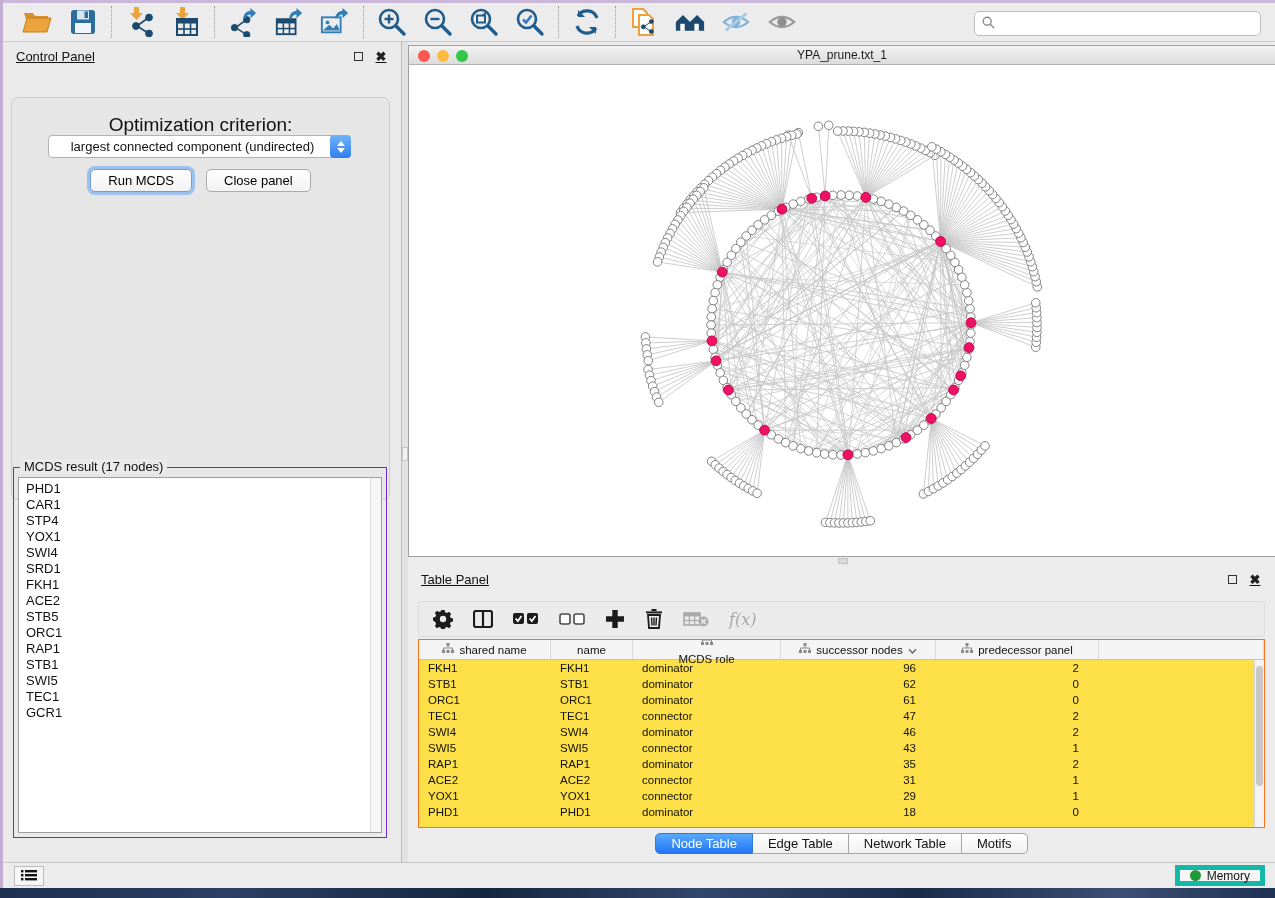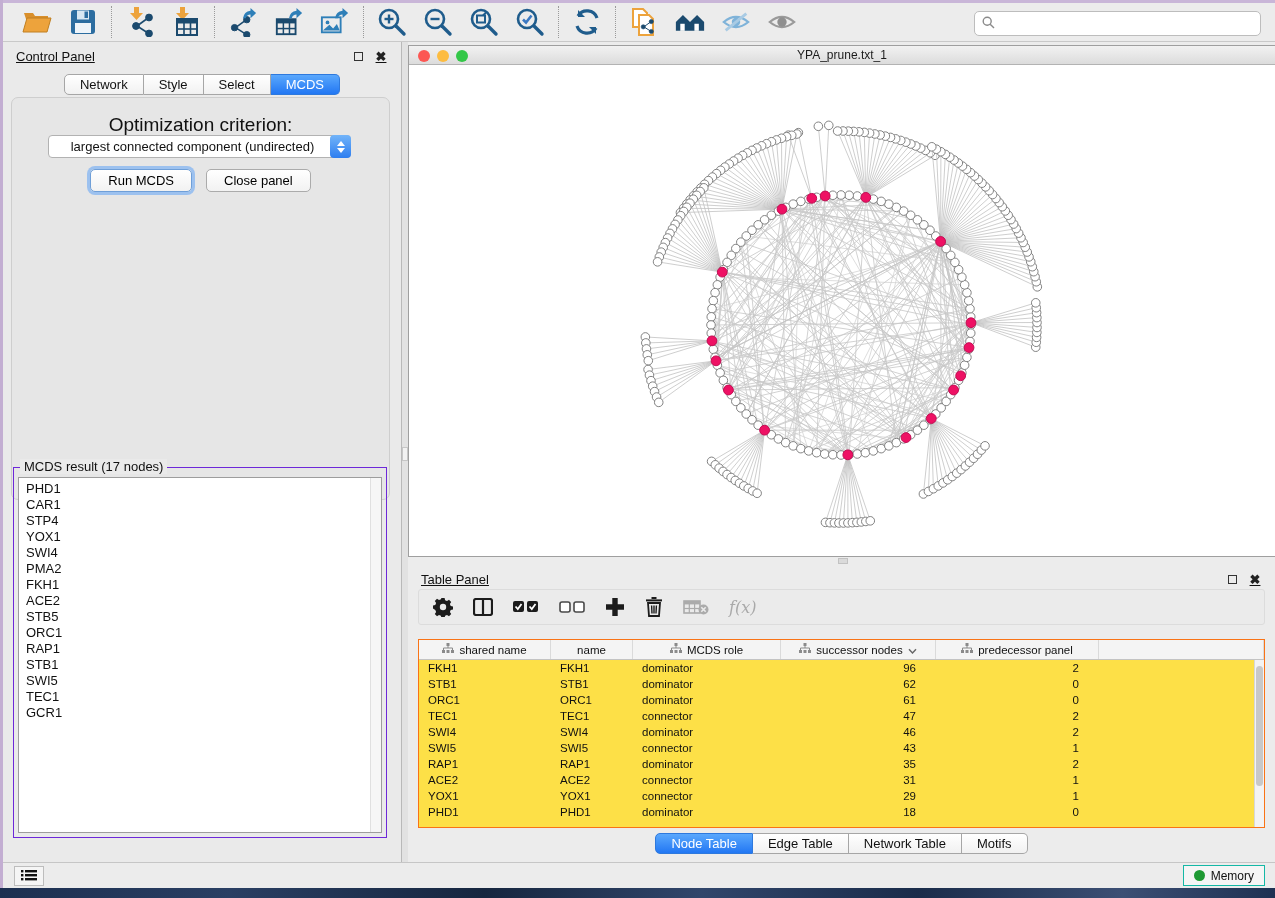--- a/index.html
+++ b/index.html
@@ -64,40 +64,40 @@
     display:flex;align-items:center;position:relative;}
   .traffic{display:flex;gap:7px;position:absolute;left:9px;top:4px;}
   .traffic span{width:12px;height:12px;border-radius:50%;display:block;}
   .net-title{flex:1;text-align:center;font-size:12px;color:#1c1c1c;}
   .net-canvas{position:absolute;left:0;right:0;top:20px;bottom:0;background:#fff;}
   .v-divider{position:absolute;left:402px;top:42px;width:6px;bottom:36px;background:#e2e2e2;}
   .v-grip{position:absolute;left:0;top:405px;width:6px;height:14px;background:#f2f2f2;border:1px solid #c6c6c6;}
   .h-grip{position:absolute;left:838px;top:558px;width:10px;height:6px;background:#dadada;border:1px solid #c2c2c2;}
   
   .table-panel{position:absolute;left:408px;top:565px;right:0;bottom:36px;background:#ececec;}
-  .tp-toolbar{position:absolute;left:10px;right:10px;top:24px;height:36px;background:#ebebeb;
+  .tp-toolbar{position:absolute;left:10px;right:10px;top:36px;height:36px;background:#ebebeb;
     border:1px solid #dcdcdc;border-radius:3px;display:flex;align-items:center;gap:20px;padding:0 14px;}
   .tp-ic{height:24px;display:flex;align-items:center;justify-content:center;}
   .fx-label{font-family:"DejaVu Serif",serif;font-style:italic;font-size:16px;color:#a9a9a9;}
   .tp-table{position:absolute;left:10px;right:10px;top:74px;bottom:34px;background:#fde047;border:1px solid #f97316;overflow:hidden;}
   .tbl-header{display:flex;height:20px;background:#f4f4f4;border-bottom:1px solid #c3c3c3;}
   .th-cell{display:flex;align-items:center;justify-content:center;gap:5px;font-size:11.5px;
     border-right:1px solid #dadada;color:#111;}
   .tbl-body{position:absolute;left:0;right:10px;top:20px;bottom:0;}
   .tbl-row{display:flex;height:16px;align-items:center;font-size:11.5px;}
   .td-cell{padding-left:9px;white-space:nowrap;overflow:hidden;}
   .td-num{text-align:right;padding-right:20px;}
   .tbl-scroll{position:absolute;right:0;top:20px;bottom:0;width:10px;background:#f3f3f3;border-left:1px solid #d7d7d7;}
   .tbl-thumb{position:absolute;left:1px;right:1px;top:6px;height:120px;background:#c8c8c8;border-radius:5px;}
   .tp-tabs{position:absolute;left:0;right:0;bottom:8px;display:flex;justify-content:center;}
   
   .status-bar{position:absolute;left:3px;right:0;top:862px;height:26px;background:#ececec;border-top:1px solid #c6c6c6;}
   .sb-left-btn{position:absolute;left:11px;top:3px;width:30px;height:20px;background:#f5f5f5;
     border:1px solid #bdbdbd;display:flex;align-items:center;justify-content:center;}
-  .sb-mem-btn{position:absolute;right:10px;top:2px;height:21px;background:#f5f5f5;border:1px solid #14b8a6;
+  .sb-mem-btn{position:absolute;right:10px;top:2px;height:21px;background:#f5f5f5;border:5px solid #14b8a6;
     display:flex;align-items:center;gap:6px;padding:0 10px;font-size:12px;}
   .mem-dot{width:11px;height:11px;border-radius:50%;background:#1f9a34;}
 </style>
 </head>
 <body>
 
 <div class="desktop-top"></div>
 <div class="desktop-left"></div>
 <div class="desktop-bottom"></div>
 
@@ -278,26 +278,20 @@
 
 <div class="control-panel">
   <div class="panel-header">
     <span>Control Panel</span>
     <span class="spacer"></span>
     <span class="wicon">
         <span class="float-box"></span>
       </span>
     <span class="wicon close-x">✖</span>
   </div>
-  <div class="cp-tabs seg" id="cp-tabs">
-      <button class="seg-btn">Network</button>
-      <button class="seg-btn">Style</button>
-      <button class="seg-btn">Select</button>
-      <button class="seg-btn active">MCDS</button>
-    </div>
   <div class="cp-box">
     <div class="opt-label">Optimization criterion:</div>
     <div class="dropdown">
       <span class="dd-text">largest connected component (undirected)</span>
       <span class="dd-stepper">
           <span class="tri-up"></span>
           <span class="tri-dn"></span>
         </span>
     </div>
     <div class="cp-buttons">
@@ -307,21 +301,21 @@
   </div>
   <div class="result-group">
     <span class="result-legend">MCDS result (17 nodes)</span>
     <div class="result-list" id="result-list">
       <div class="result-scroll"></div>
     <div>PHD1</div>
         <div>CAR1</div>
         <div>STP4</div>
         <div>YOX1</div>
         <div>SWI4</div>
-        <div>PMA2</div>
+        <div>SRD1</div>
         <div>FKH1</div>
         <div>ACE2</div>
         <div>STB5</div>
         <div>ORC1</div>
         <div>RAP1</div>
         <div>STB1</div>
         <div>SWI5</div>
         <div>TEC1</div>
         <div>GCR1</div>
       </div>
@@ -1123,21 +1117,21 @@
               <line x1="10.5" y1="5" x2="10.5" y2="7" stroke="#8a8a8a"></line>
               <rect x="0" y="7" width="3" height="3" fill="#8a8a8a"></rect>
               <rect x="4.5" y="7" width="3" height="3" fill="#8a8a8a"></rect>
               <rect x="9" y="7" width="3" height="3" fill="#8a8a8a"></rect>
             </svg></span>
           <span>shared name</span>
         </div>
         <div class="th-cell" style="width: 82px;">
           <span>name</span>
         </div>
-        <div class="th-cell" style="width: 148px;">
+        <div class="th-cell" style="width: 148px; flex-direction: column;">
           <span><svg width="12" height="11" viewBox="0 0 12 11">
               <rect x="4.5" y="0" width="3" height="3" fill="#8a8a8a"></rect>
               <line x1="6" y1="3" x2="6" y2="5" stroke="#8a8a8a"></line>
               <line x1="1.5" y1="5" x2="10.5" y2="5" stroke="#8a8a8a"></line>
               <line x1="1.5" y1="5" x2="1.5" y2="7" stroke="#8a8a8a"></line>
               <line x1="10.5" y1="5" x2="10.5" y2="7" stroke="#8a8a8a"></line>
               <rect x="0" y="7" width="3" height="3" fill="#8a8a8a"></rect>
               <rect x="4.5" y="7" width="3" height="3" fill="#8a8a8a"></rect>
               <rect x="9" y="7" width="3" height="3" fill="#8a8a8a"></rect>
             </svg></span>

